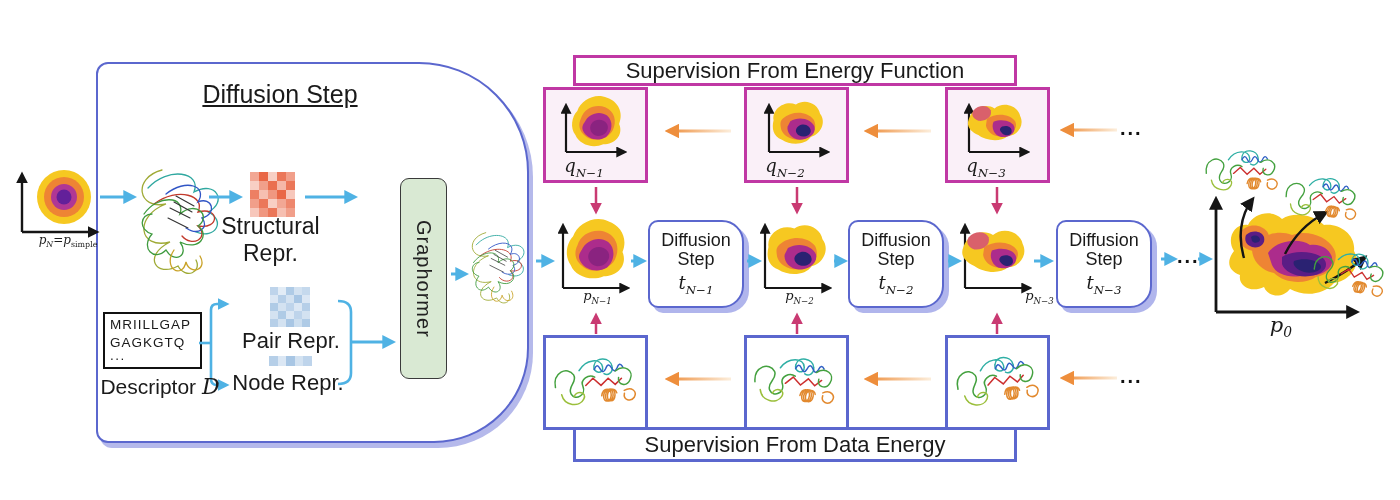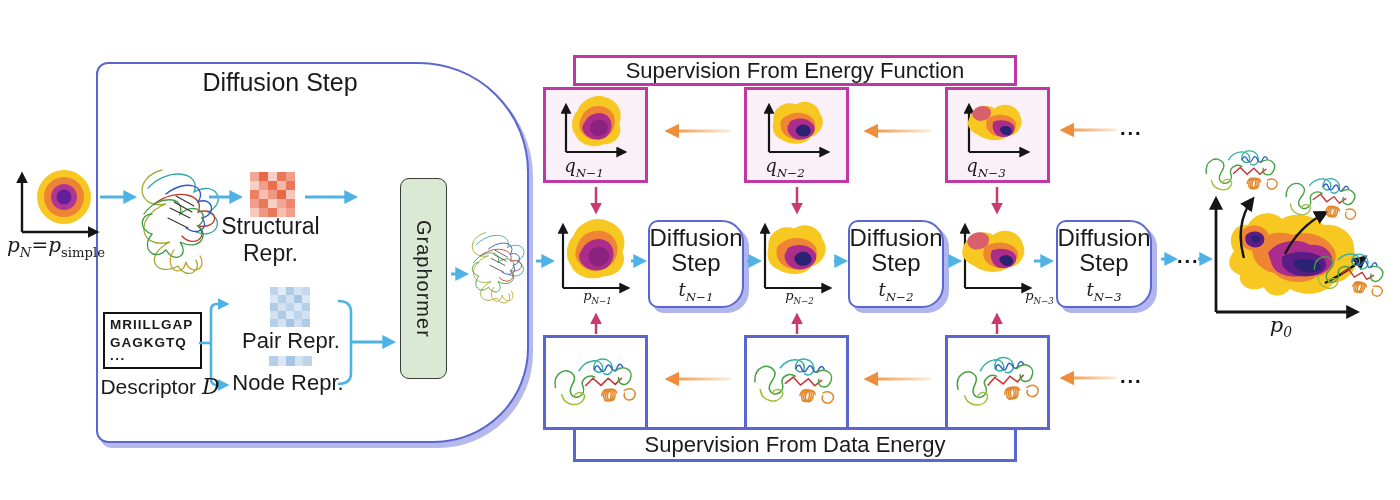--- a/index.html
+++ b/index.html
@@ -6,52 +6,52 @@
   .stage{position:relative;width:1400px;height:500px;background:#fff;overflow:hidden;
          font-family:"Liberation Sans",sans-serif;color:#1a1a1a;}
   .abs{position:absolute;}
   .math{font-family:"DejaVu Serif",serif;font-style:italic;}
   sub{font-size:66%;}
   sub.rm{font-style:normal;}
   
   .main-box{left:96px;top:62px;width:429px;height:377px;border:2.5px solid #5B67CE;
             border-radius:12px 110px 95px 12px;box-shadow:4px 5px 0 #B5B9EB;background:#fff;z-index:1;}
   .seq-box{left:103px;top:312px;width:90px;height:51px;border:2.5px solid #111;background:#fff;
-           z-index:2;padding:2px 0 0 5px;font-size:13.5px;line-height:1.32;letter-spacing:1px;font-weight:bold;}
+           z-index:2;padding:2px 0 0 5px;font-size:13.5px;line-height:1.32;letter-spacing:1px;font-weight:normal;}
   .graphormer{left:400px;top:178px;width:45px;height:199px;background:#D9E9D3;border:1.5px solid #3a3a3a;
               border-radius:9px;z-index:2;display:flex;align-items:center;justify-content:center;}
   .graphormer span{writing-mode:vertical-rl;font-size:20px;letter-spacing:1px;color:#222;}
   .title-box{width:438px;height:25px;border:3px solid;background:#fff;z-index:12;
              display:flex;align-items:center;justify-content:center;font-size:22px;}
   .energy-title{left:573px;top:55px;border-color:#C038A4;}
   .data-title{left:573px;top:427px;height:29px;border-color:#5B67CE;}
   .q-box{top:87px;width:99px;height:90px;border:3px solid #C038A4;background:#FAF0F8;z-index:1;}
   .data-box{top:335px;width:99px;height:89px;border:3px solid #5B67CE;background:#fff;z-index:1;}
   .step-box{top:220px;width:92px;height:84px;border:2.5px solid #5B67CE;background:#fff;z-index:2;
             border-radius:10px 22px 22px 10px;box-shadow:5px 5px 0 #B0B5EC;
             display:flex;flex-direction:column;align-items:center;justify-content:center;line-height:1.06;}
-  .step-line{font-size:24px;}
+  .step-line{font-size:18px;}
   .step-t{font-family:"DejaVu Serif",serif;font-style:italic;font-size:18px;margin-top:4px;}
   
   .art{left:0;top:0;z-index:5;pointer-events:none;}
   
   .grid{display:grid;position:absolute;z-index:6;}
   #grid-structural{left:250px;top:172px;width:45px;height:45px;grid-auto-rows:1fr;}
   #grid-pair{left:270px;top:287px;width:40px;height:40px;grid-auto-rows:1fr;}
   #grid-node{left:269px;top:356px;width:43px;height:10px;grid-auto-rows:1fr;}
   
   .lbl{position:absolute;z-index:10;text-align:center;}
-  .box-title{left:185px;top:68px;width:190px;font-size:25px;}
+  .box-title{left:185px;top:80px;width:190px;font-size:25px;text-decoration:underline;}
   .box-t{left:185px;top:97px;width:190px;font-size:20px;}
   .structural-lbl{left:193px;top:213px;width:155px;font-size:23px;}
   .pair-lbl{left:231px;top:328px;width:120px;font-size:22px;}
   .node-lbl{left:226px;top:370px;width:124px;font-size:22px;}
   .descriptor-lbl{left:90px;top:374px;width:140px;font-size:21px;}
   .descriptor-lbl .math{font-size:22px;}
-  .mini-lbl{left:0px;top:233px;width:112px;font-size:20px;}
+  .mini-lbl{left:12px;top:233px;width:112px;font-size:12px;}
   .qlbl{top:155px;width:82px;font-size:18px;font-family:"DejaVu Serif",serif;font-style:italic;}
   .plbl{top:288px;width:115px;font-size:13px;font-family:"DejaVu Serif",serif;font-style:italic;}
   .p0lbl{left:1231px;top:313px;width:100px;font-size:21px;font-family:"DejaVu Serif",serif;font-style:italic;}
   .dots{position:absolute;z-index:10;font-size:20px;font-weight:bold;letter-spacing:2px;color:#111;}
   .seq-dots{font-size:13.5px;letter-spacing:1.5px;line-height:0.6;}
 </style>
 </head>
 <body>
 
 <div class="stage">

